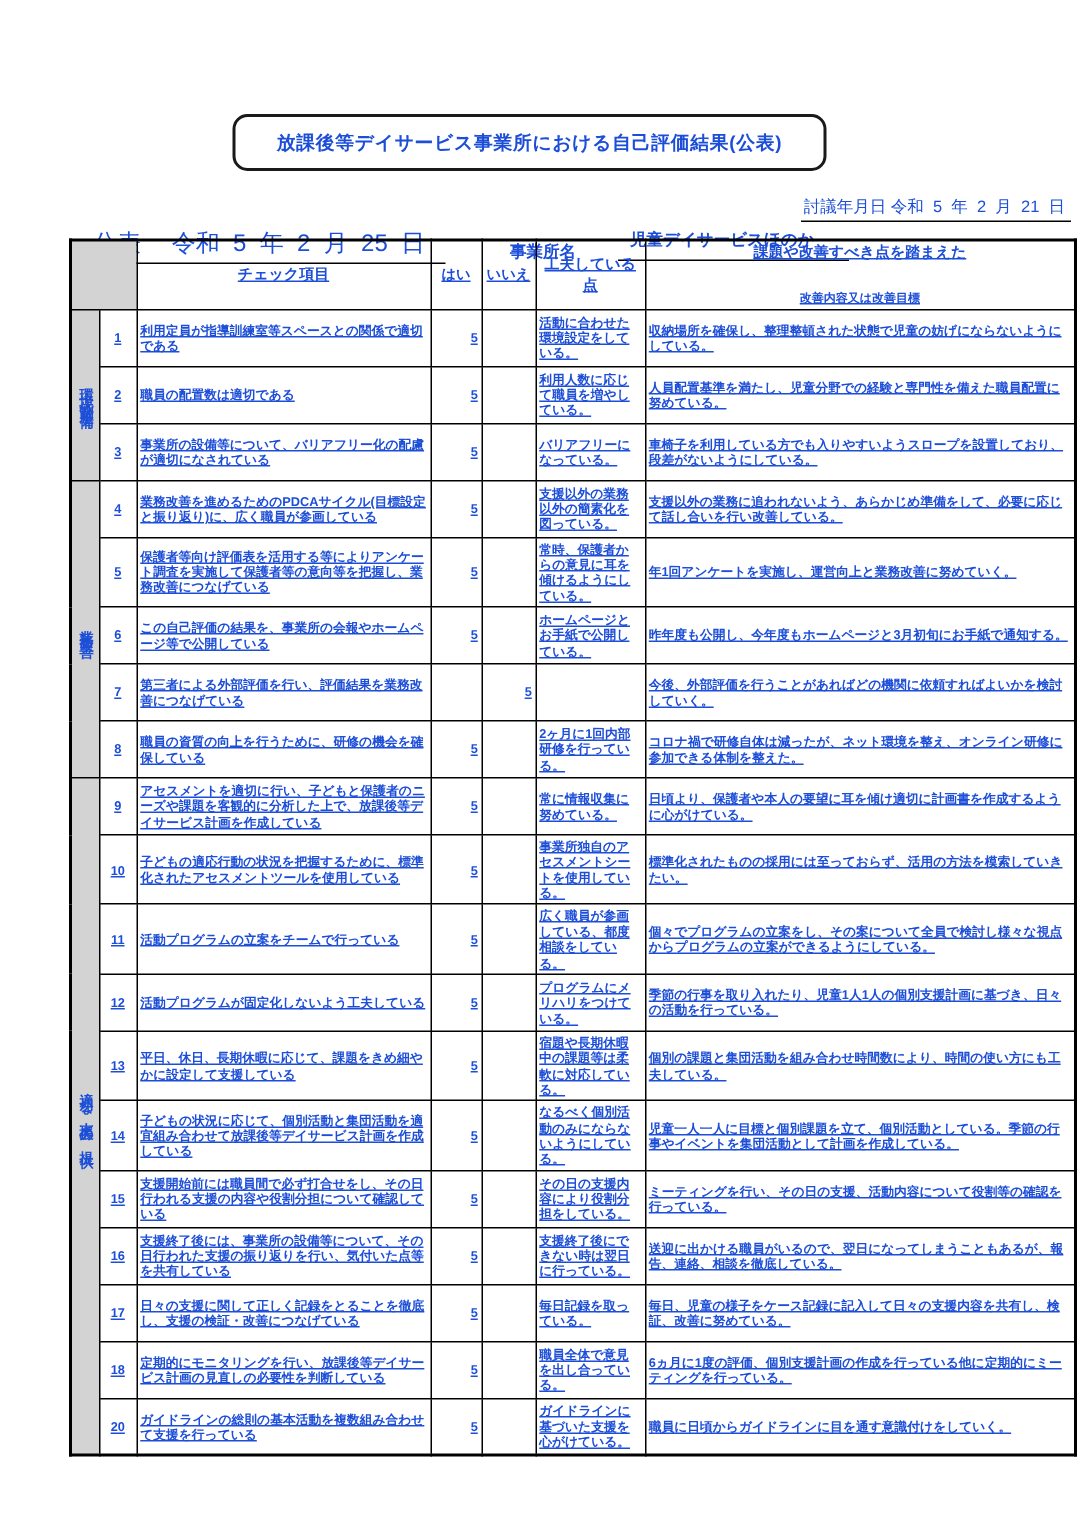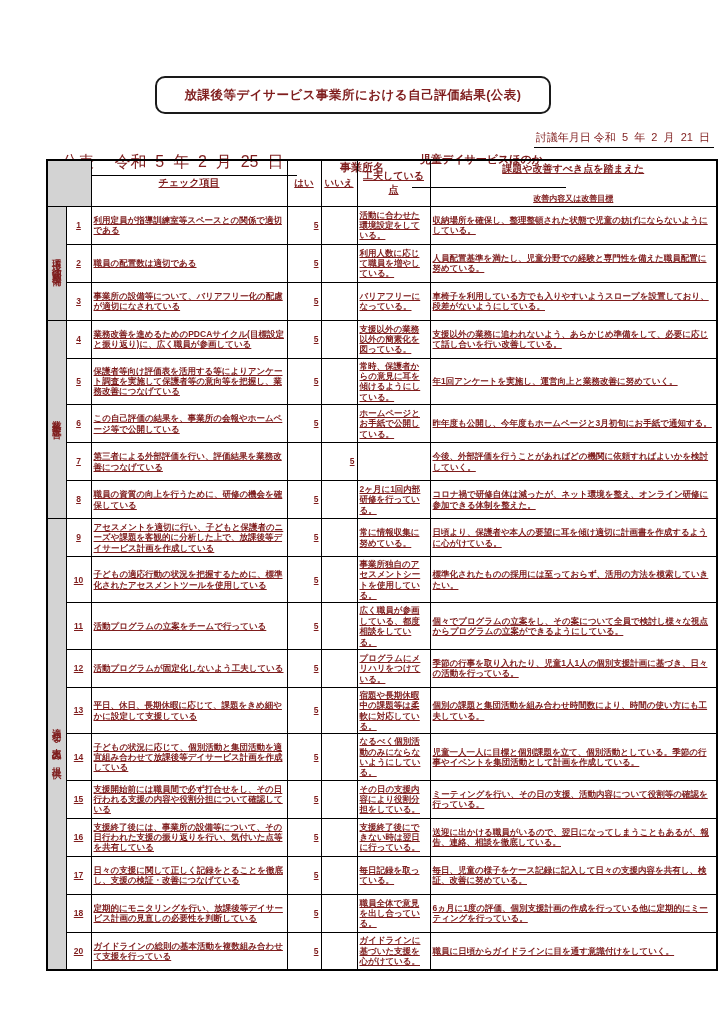--- a/index.html
+++ b/index.html
@@ -1,37 +1,37 @@
 <!DOCTYPE html>
 <html lang="ja"><head>
 <meta charset="utf-8">
 <style>
   html,body{margin:0;padding:0;background:#ffffff;}
   .page{
     position:relative;width:724px;height:1024px;background:#ffffff;
-    font-family:"Liberation Sans","DejaVu Sans",sans-serif;color:#7f1d1d;overflow:hidden;
+    font-family:"Liberation Sans","DejaVu Sans",sans-serif;color:#1d4ed8;overflow:hidden;
   }
   .title-box{
     position:absolute;left:155px;top:76px;width:392px;height:34px;
     border:2px solid #1a1a1a;border-radius:10px;
     display:flex;align-items:center;justify-content:center;
     font-weight:bold;font-size:12.5px;letter-spacing:0.5px;
   }
   .discussion{
     position:absolute;top:130px;right:10px;font-size:11px;font-weight:normal;
     border-bottom:1.5px solid #000;padding:0 4px 2px 2px;white-space:pre;
   }
   .publish{
     position:absolute;top:152px;left:60px;font-size:16px;font-weight:normal;
     border-bottom:1.5px solid #000;padding:0 14px 2px 2px;white-space:pre;
   }
   .office-label{position:absolute;top:160px;left:340px;font-size:11px;font-weight:bold;white-space:pre;}
   .office-name{
     position:absolute;top:152px;left:412px;width:146px;font-size:11px;font-weight:bold;
-    border-bottom:1.5px solid #000;padding:0 0 20px 8px;white-space:pre;
+    border-bottom:1.5px solid #000;padding:0 0 6px 8px;white-space:pre;
   }
   table.eval-table{
     position:absolute;left:46px;top:159px;width:670px;
     border-collapse:collapse;table-layout:fixed;border:2px solid #000;text-decoration:underline;
   }
   .eval-table th,.eval-table td{border:1px solid #000;box-sizing:border-box;}
   .eval-table thead th{font-weight:bold;vertical-align:middle;text-align:center;padding:2px 1px;height:30px;}
   .corner{background:#d3d3d3;}
   .h-item,.h-dev{font-size:10px;}
   .h-yes,.h-no{font-size:9.5px;margin-top:20px;}

